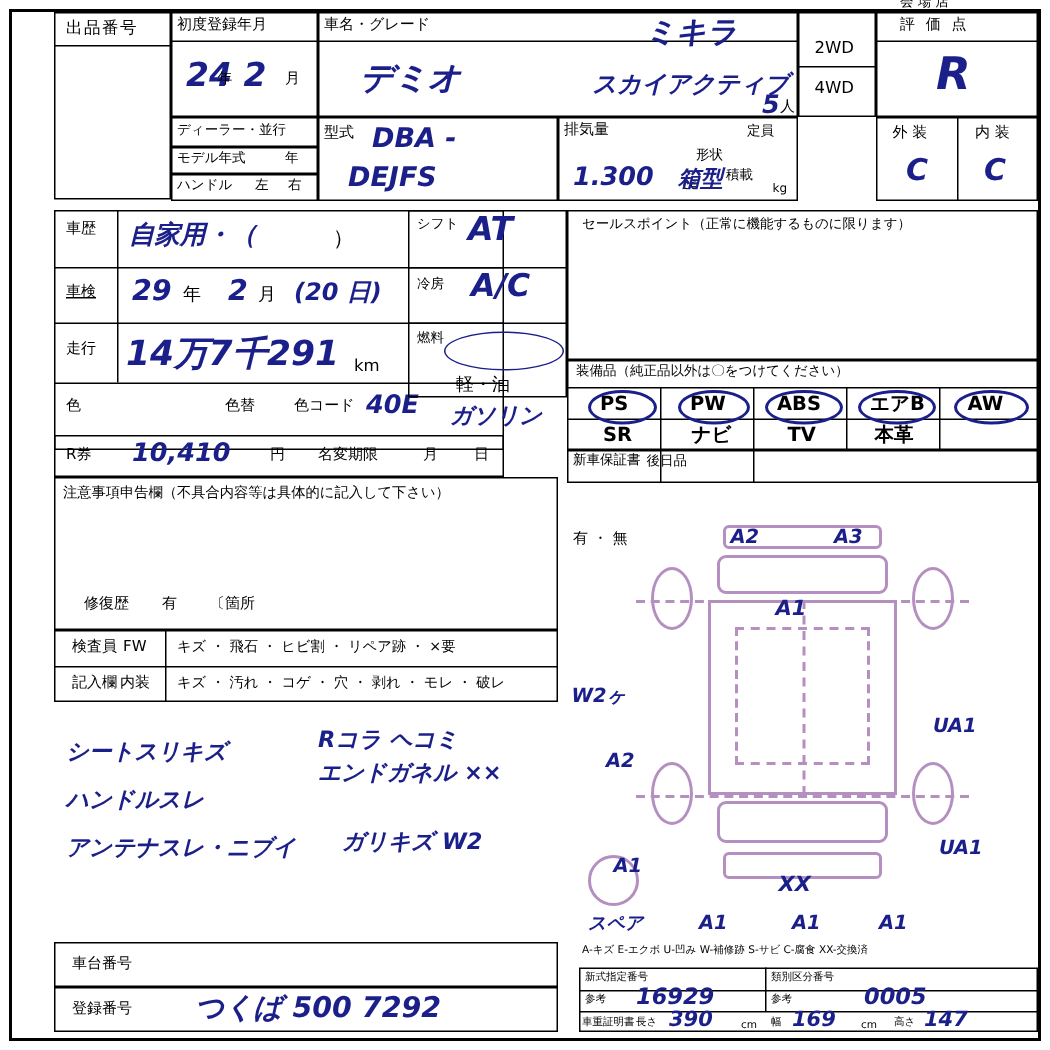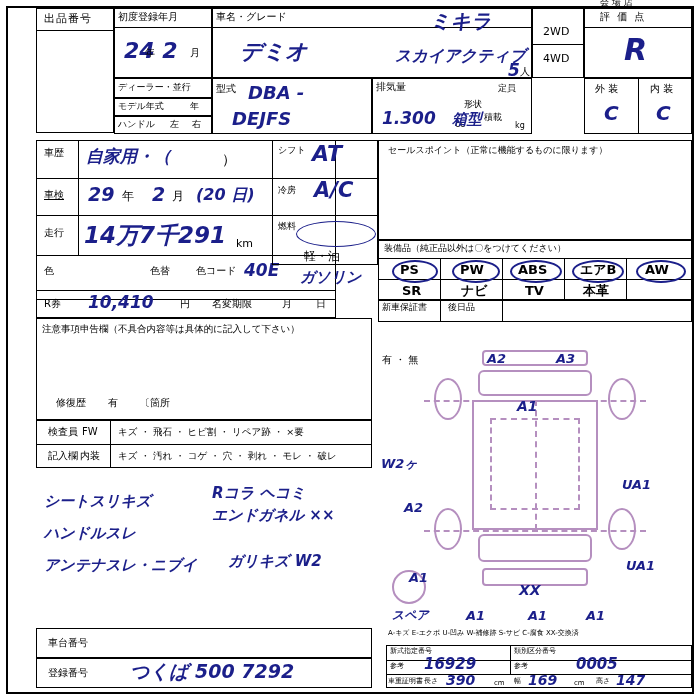--- a/index.html
+++ b/index.html
@@ -195,21 +195,21 @@
   <div class="oval" style="left:392px;top:260px;width:42px;height:19px;"></div>
   <div class="oval" style="left:452px;top:260px;width:44px;height:19px;"></div>
   <div class="oval" style="left:510px;top:260px;width:48px;height:19px;"></div>
   <div class="oval" style="left:572px;top:260px;width:48px;height:19px;"></div>
   <div class="oval" style="left:636px;top:260px;width:46px;height:19px;"></div>
 
   <div class="bx" style="left:378px;top:300px;width:314px;height:22px;"></div>
   <div class="vline" style="left:440px;top:300px;height:22px;"></div>
   <div class="vline" style="left:502px;top:300px;height:22px;"></div>
   <div class="lbl" style="left:382px;top:303px;font-size:9px;">新車保証書</div>
-  <div class="lbl" style="left:448px;top:303px;font-size:9px;font-family:Liberation Serif, serif;">後日品</div>
+  <div class="lbl" style="left:431px;top:303px;font-size:9px;font-family:Liberation Serif, serif;">後日品</div>
   <div class="lbl" style="left:382px;top:308px;font-size:10px;opacity:0;">有</div>
 
   <div class="lbl" style="left:382px;top:307px;font-size:10px;margin-top:48px;">有 ・ 無</div>
 
   <div class="bx" style="left:378px;top:322px;width:314px;height:298px;border:0;"></div>
   <div id="diagram" style="left:378px;top:322px;width:314px;height:298px;">
 
     <div class="dbox" style="left:104px;top:28px;width:106px;height:16px;border-radius:4px;"></div>
     <div class="dbox" style="left:100px;top:48px;width:114px;height:26px;border-radius:6px;"></div>
     <div class="dbox" style="left:94px;top:78px;width:126px;height:130px;"></div>

